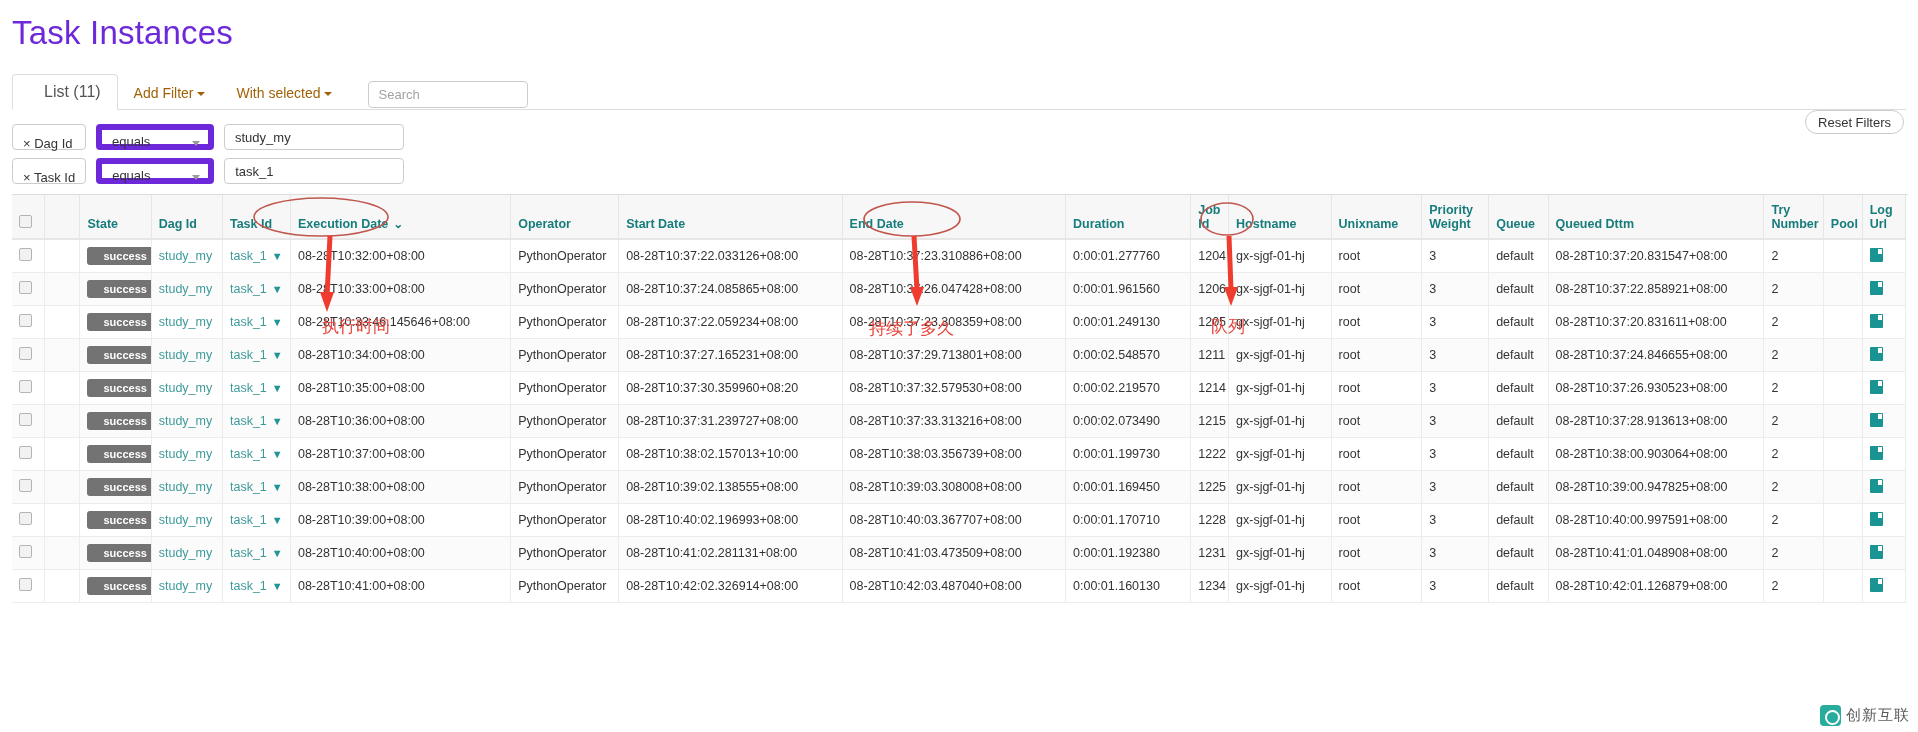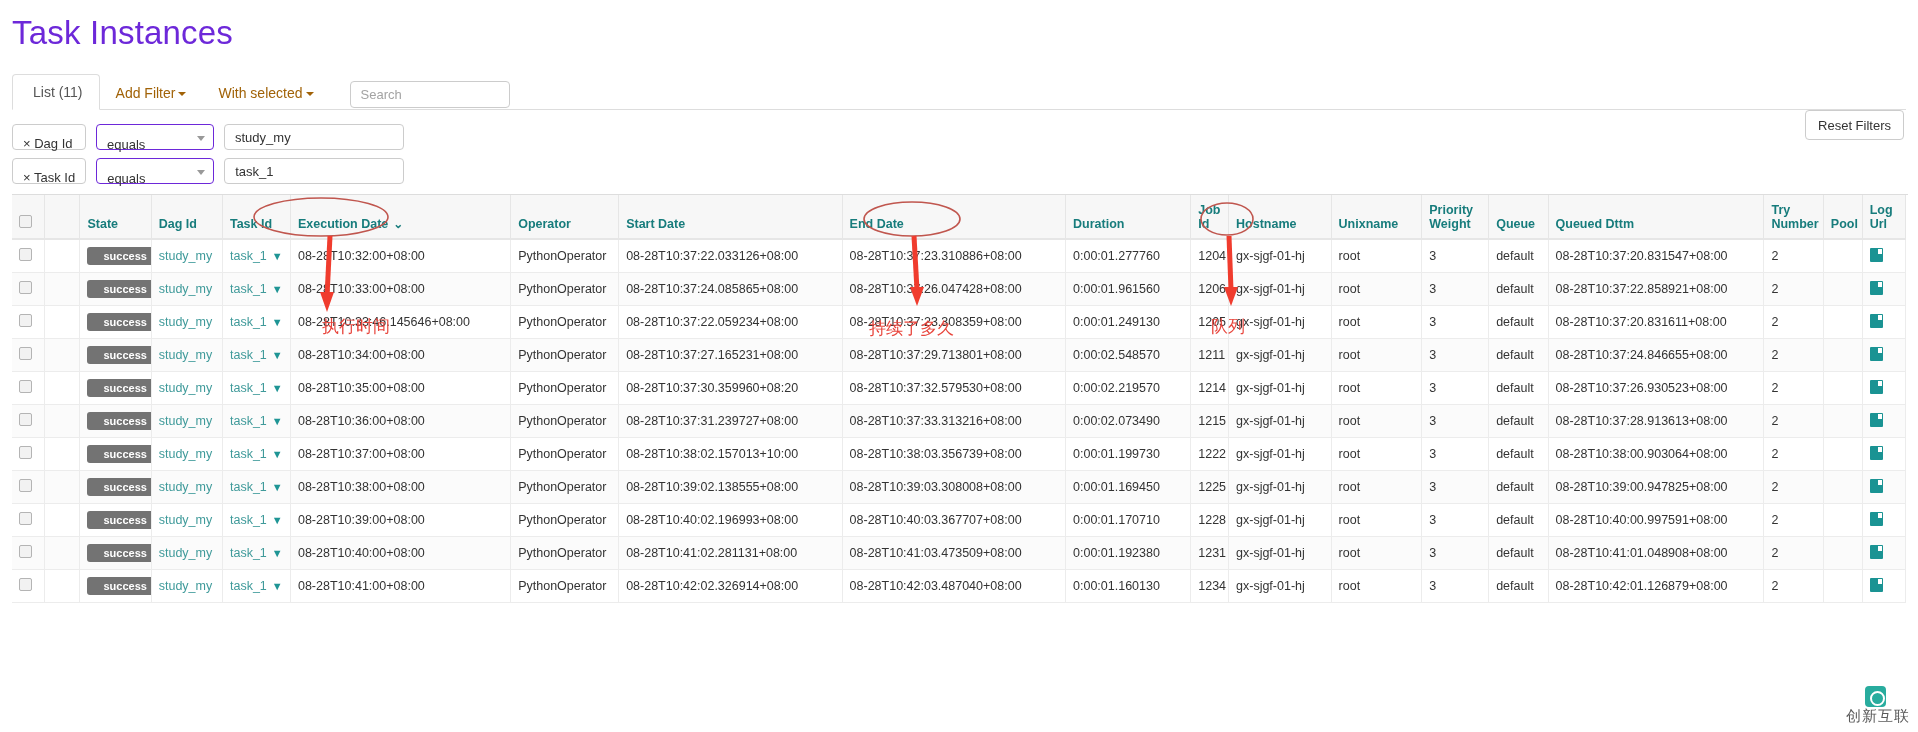--- a/index.html
+++ b/index.html
@@ -35,22 +35,22 @@
     left: 0; right: 12px; bottom: 0;
     border-bottom: 1px solid #dddddd;
   }
   .tab-list {
     position: relative;
     z-index: 2;
     border: 1px solid #dddddd;
     border-bottom: 1px solid #ffffff;
     border-radius: 4px 4px 0 0;
     background: #ffffff;
-    padding: 8px 16px 8px 20px;
-    font-size: 14px;
+    padding: 8px 16px 8px 31px;
+    font-size: 16px;
     color: #555555;
     line-height: 18px;
   }
   .tab-link {
     position: relative;
     z-index: 2;
     padding: 8px 16px;
     font-size: 14px;
     color: #a16207;
     line-height: 18px;
@@ -99,27 +99,27 @@
     line-height: 24px;
     padding: 7px 10px;
     font-size: 13px;
     color: #333333;
     min-width: 74px;
     cursor: pointer;
   }
   .filter-select {
     position: relative;
     margin-left: 10px;
-    border: 1px solid #6d28d9;
+    border: 6px solid #6d28d9;
     border-radius: 4px;
     background: #ffffff;
     height: 26px;
     line-height: 24px;
     width: 118px;
-    padding: 8px 10px;
+    padding: 0 10px;
     font-size: 13px;
     color: #333333;
     cursor: pointer;
   }
   .filter-select .sel-caret {
     position: absolute;
     right: 8px; top: 11px;
     width: 0; height: 0;
     border-left: 4px solid transparent;
     border-right: 4px solid transparent;
@@ -136,23 +136,23 @@
     font-size: 13px;
     color: #333333;
     outline: none;
     font-family: "Liberation Sans", sans-serif;
   }
   .reset-btn {
     position: absolute;
     right: 14px;
     top: 110px;
     border: 1px solid #cccccc;
-    border-radius: 4px;
-    background: #ffffff;
-    height: 30px;
+    border-radius: 12px;
+    background: #ffffff;
+    height: 24px;
     padding: 0 12px;
     font-size: 13px;
     color: #333333;
     cursor: pointer;
     font-family: "Liberation Sans", sans-serif;
   }
 
   
   .table-wrap {
     margin: 10px 0 0 12px;
@@ -256,21 +256,20 @@
   }
 
   
   .watermark {
     position: absolute;
     right: 8px;
     bottom: 6px;
     display: flex;
     align-items: center;
     opacity: 0.92;
-    flex-direction: column;
   }
   .wm-badge {
     width: 21px; height: 21px;
     border-radius: 4px;
     background: #16a596;
     position: relative;
     margin-right: 5px;
   }
   .wm-badge::before {
     content: "";

